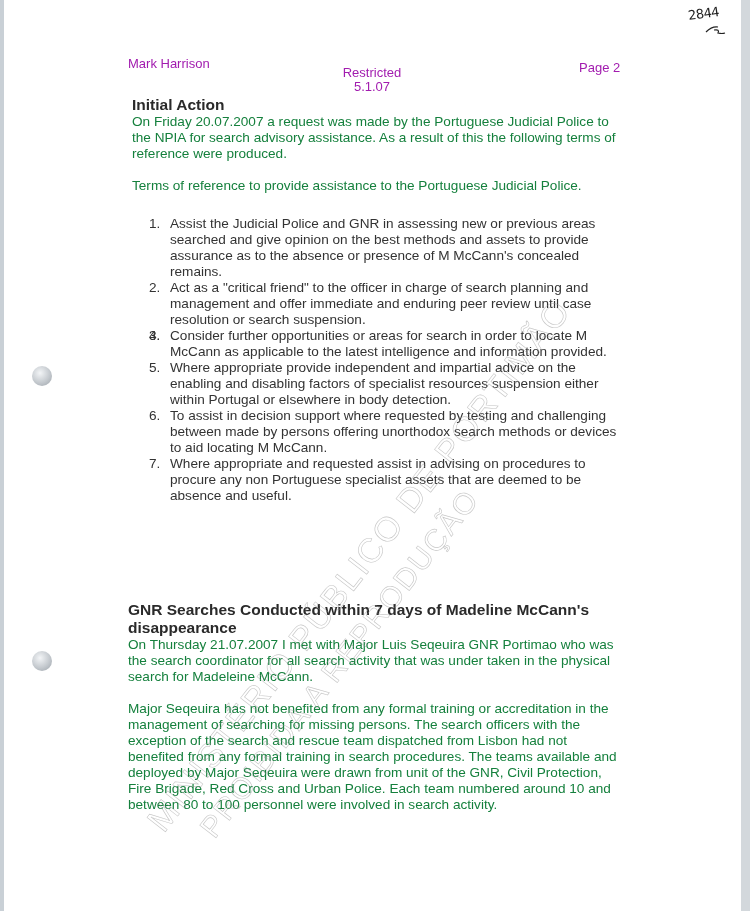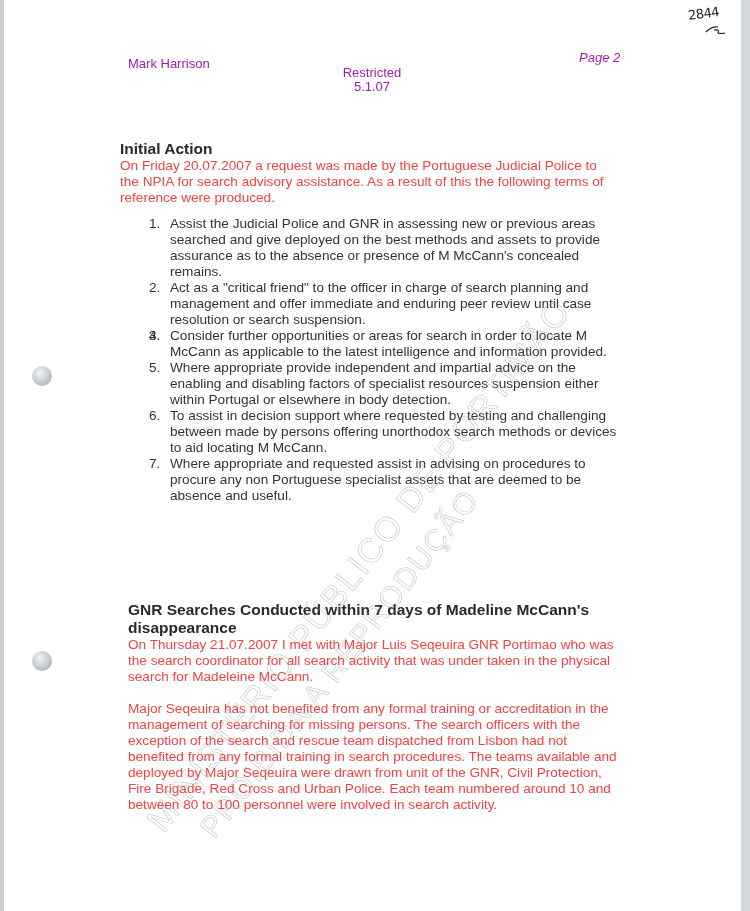--- a/index.html
+++ b/index.html
@@ -14,33 +14,33 @@
   .hole {
     position: absolute; width: 20px; height: 20px; border-radius: 50%;
     background: radial-gradient(circle at 40% 35%, #f3f5f7 0%, #c4c9ce 55%, #9aa1a8 100%);
   }
   .hole-1 { left: 32px; top: 366px; }
   .hole-2 { left: 32px; top: 651px; }
 
   .hdr { position: absolute; font-size: 13px; color: #a21caf; margin-top: 16px; }
   .hdr-author { left: 128px; top: 40px; }
   .hdr-center { left: 330px; top: 50px; width: 84px; text-align: center; line-height: 14px; }
-  .hdr-page { left: 579px; top: 34px; font-style: italic; }
+  .hdr-page { left: 579px; top: 44px; }
 
   .handwritten {
     position: absolute; left: 688px; top: 6px; font-family: "DejaVu Sans", sans-serif;
     font-size: 13px; color: #222; transform: rotate(-8deg); letter-spacing: -0.5px;
   }
   .handwritten-sub {
     position: absolute; left: 704px; top: 24px; width: 22px; height: 12px;
   }
 
-  .content { position: absolute; left: 120px; top: 96px; width: 490px; margin-top: 44px; }
+  .content { position: absolute; left: 132px; top: 96px; width: 490px; }
   .h2 { font-weight: bold; font-size: 15.5px; line-height: 18px; color: #2a2a2a; margin: 0; }
-  p { margin: 0; font-size: 13.6px; line-height: 16px; color: #ef4444; }
+  p { margin: 0; font-size: 13.6px; line-height: 16px; color: #15803d; }
   .gap { height: 16px; }
 
   .list { position: absolute; left: 149px; top: 216px; width: 470px; margin: 0; padding: 0; list-style: none; }
   .list li { position: relative; padding-left: 21px; font-size: 13.6px; line-height: 16px; color: #333; }
   .list .num { position: absolute; left: 0; top: 0; }
 
   .sec2 { position: absolute; left: 128px; top: 601px; width: 495px; }
 
   .watermark {
     position: absolute; left: 180px; top: 430px; width: 520px; height: 420px;
@@ -72,24 +72,25 @@
 <div class="hdr hdr-center">
   <div>Restricted</div>
   <div>5.1.07</div>
 </div>
 <div class="hdr hdr-page">Page 2</div>
 
 <div class="content">
   <h2 class="h2">Initial Action</h2>
   <p>On Friday 20.07.2007 a request was made by the Portuguese Judicial Police to the NPIA for search advisory assistance. As a result of this the following terms of reference were produced.</p>
   <div class="gap"></div>
+  <p>Terms of reference to provide assistance to the Portuguese Judicial Police.</p>
 </div>
 
 <ol class="list">
-  <li><span class="num">1.</span><span>Assist the Judicial Police and GNR in assessing new or previous areas searched and give deployed on the best methods and assets to provide assurance as to the absence or presence of M McCann's concealed remains.</span></li>
+  <li><span class="num">1.</span><span>Assist the Judicial Police and GNR in assessing new or previous areas searched and give opinion on the best methods and assets to provide assurance as to the absence or presence of M McCann's concealed remains.</span></li>
   <li><span class="num">2.</span><span>Act as a "critical friend" to the officer in charge of search planning and management and offer immediate and enduring peer review until case resolution or search suspension.</span></li>
   <li><span class="num">3.</span></li>
   <li><span class="num">4.</span><span>Consider further opportunities or areas for search in order to locate M McCann as applicable to the latest intelligence and information provided.</span></li>
   <li><span class="num">5.</span><span>Where appropriate provide independent and impartial advice on the enabling and disabling factors of specialist resources suspension either within Portugal or elsewhere in body detection.</span></li>
   <li><span class="num">6.</span><span>To assist in decision support where requested by testing and challenging between made by persons offering unorthodox search methods or devices to aid locating M McCann.</span></li>
   <li><span class="num">7.</span><span>Where appropriate and requested assist in advising on procedures to procure any non Portuguese specialist assets that are deemed to be absence and useful.</span></li>
 </ol>
 
 <div class="sec2">
   <h2 class="h2">GNR Searches Conducted within 7 days of Madeline McCann's disappearance</h2>

